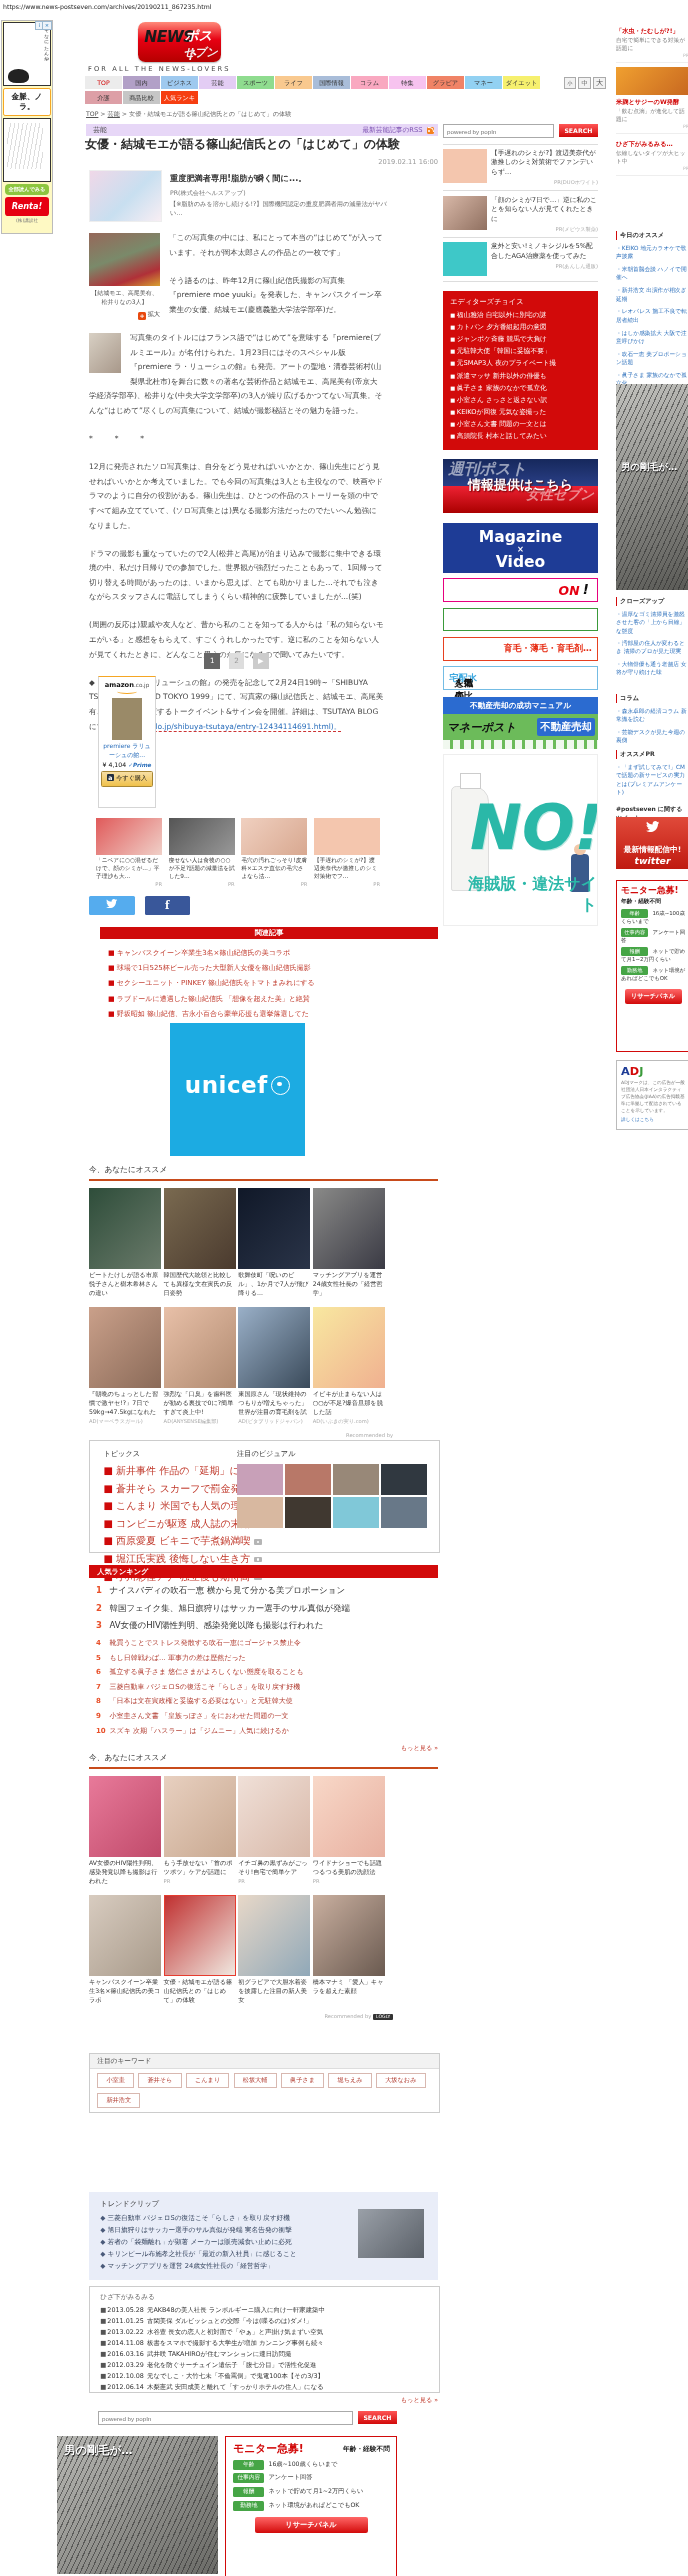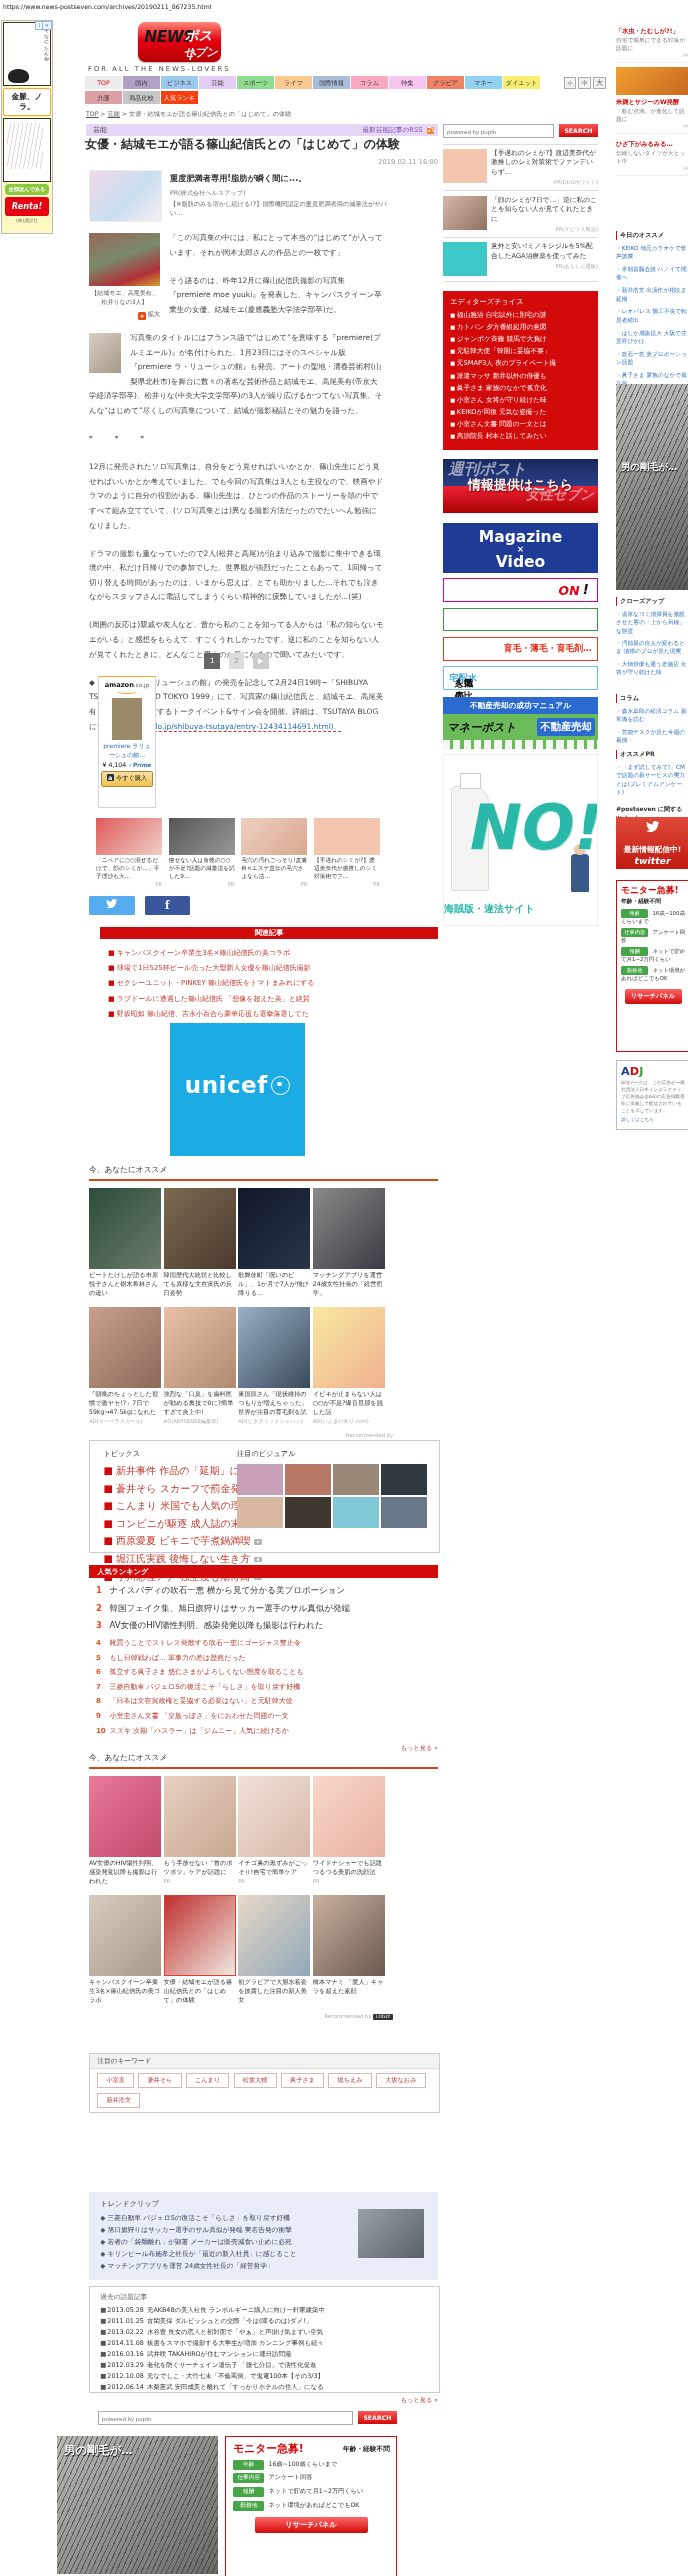--- a/index.html
+++ b/index.html
@@ -193,21 +193,21 @@
   .fudo .fb{height:35px;background:#6cbb5a;position:relative}
   .fudo .fb .b1{position:absolute;left:4.1px;top:6.2px;font-size:11.3px;font-weight:bold;font-style:italic;color:#111}
   .fudo .fb .b2{position:absolute;right:3.1px;top:4.1px;background:#2b6bd0;color:#fff;font-size:10.3px;font-weight:bold;padding:2.1px 3.1px;border-radius:2.1px}
   .fudo .city{position:absolute;bottom:0;left:0;right:0;height:8.2px;background:repeating-linear-gradient(90deg,rgba(255,255,255,.9) 0 7.2px,transparent 7.2px 10.3px)}
   .appb{margin-top:4.6px;height:46px;border:1.5px double #ff66aa;background:#fff;text-align:center;position:relative}
   .appb .at{margin-top:12.4px;font-size:8.8px;font-weight:bold;color:#111}
   .appb .at b{color:#ff3399}
   .appb .dots{color:#ff88bb;font-size:5.2px;letter-spacing:2.1px}
   .nob{margin-top:5.2px;height:170px;background:#fff;border:0.5px solid #eee;position:relative;overflow:hidden}
   .nob .big{position:absolute;left:50%;top:36px;transform:translateX(-38%);font-size:62px;font-weight:bold;font-style:italic;color:#2ab8a8;text-shadow:1px 1px 0 #bfe8e2}
-  .nob .sub{position:absolute;left:0;right:0;bottom:9.3px;text-align:left;font-size:10px;font-weight:bold;color:#2ab8a8}
+  .nob .sub{position:absolute;left:12px;right:0;bottom:9.3px;text-align:right;font-size:16px;font-weight:bold;color:#2ab8a8}
   .kid{position:absolute;left:7.2px;top:31px;width:36px;height:103px;background:#f4f4f2;border:0.5px solid #ddd;border-radius:5.2px 15.5px 2.1px 2.1px}
   .kid::before{content:"";position:absolute;left:8.2px;top:-13.4px;width:18.5px;height:13.4px;background:#fff;border:0.5px solid #ccc}
   .conan{position:absolute;right:8.2px;bottom:33px;width:17.5px;height:38px;background:#3a5a8c;border-radius:4.1px 4.1px 1px 1px}
   .conan::before{content:"";position:absolute;left:2.6px;top:-10.3px;width:12.4px;height:11.3px;border-radius:50%;background:#f2c8a8}
   
   .rail{left:616px;top:25px;width:73px}
   .rad{border-bottom:0.5px solid #eee;padding-bottom:4.1px;margin-bottom:4.1px}
   .rad .ti{font-size:6.2px;font-weight:bold;color:#d20a0a;line-height:1.4}
   .rad .de{font-size:5.7px;color:#777;line-height:1.4;margin-top:1.5px}
   .rad .pr{display:block;text-align:right;font-size:4.6px;color:#bbb}
@@ -575,21 +575,21 @@
     <li>三菱自動車 パジェロSの復活こそ「らしさ」を取り戻す好機</li>
         <li>旭日旗狩りはサッカー選手のサル真似が発端 実名告発の衝撃</li>
         <li>若者の「袋麺離れ」が顕著 メーカーは販売減食い止めに必死</li>
         <li>キリンビール布施孝之社長が「最近の新入社員」に感じること</li>
         <li>マッチングアプリを運営 24歳女性社長の「経営哲学」</li>
       </ul>
     <div class="trimg" style="background:linear-gradient(135deg,#9aa0a8,#5a6068)"></div>
   </div>
 
   <div class="abs arc">
-    <div class="arh">過去の話題記事</div>
+    <div class="arh">ひざ下がみるみる</div>
     <ul class="arl" style="margin:0;padding:0">
 
     <li><span class="d">2013.05.28</span><span>元AKB48の美人社長 ランボルギーニ購入に向け一軒家建築中</span></li>
         <li><span class="d">2011.01.25</span><span>古閑美保 ダルビッシュとの交際「今は(喋るのは)ダメ!」</span></li>
         <li><span class="d">2013.02.22</span><span>水谷豊 長女の恋人と初対面で「やぁ」と声掛け気まずい空気</span></li>
         <li><span class="d">2014.11.08</span><span>板書をスマホで撮影する大学生が増加 カンニング事例も続々</span></li>
         <li><span class="d">2016.03.16</span><span>武井咲 TAKAHIROが住むマンションに連日訪問撮</span></li>
         <li><span class="d">2012.03.29</span><span>老化を防ぐサーチュイン遺伝子 「腹七分目」で活性化促進</span></li>
         <li><span class="d">2012.10.08</span><span>元なでしこ・大竹七未「不倫罵倒」で鬼電100本【その3/3】</span></li>
         <li><span class="d">2012.06.14</span><span>木梨憲武 安田成美と離れて「すっかりホテルの住人」になる</span></li>
@@ -645,21 +645,21 @@
       <h3>エディターズチョイス</h3>
       <ul>
 
       <li>福山雅治 自宅以外に別宅の謎</li>
           <li>カトパン 夕方番組起用の意図</li>
           <li>ジャンポケ斉藤 競馬で大負け</li>
           <li>元駐韓大使「韓国に妥協不要」</li>
           <li>元SMAP3人 夜のプライベート撮</li>
           <li>派遣マッサ 新井以外の俳優も</li>
           <li>眞子さま 家族のなかで孤立化</li>
-          <li>小室さん 女将が守り続けた味</li>
+          <li>小室さん さっさと返さない訳</li>
           <li>KEIKOが回復 元気な姿撮った</li>
           <li>小室さん文書 問題の一文とは</li>
           <li>高須院長 村本と話してみたい</li>
         </ul>
     </div>
     <div class="joho">
       <div class="jt">週刊ポスト</div>
       <div class="jb">女性セブン</div>
       <div class="jm">情報提供はこちら</div>
     </div>

